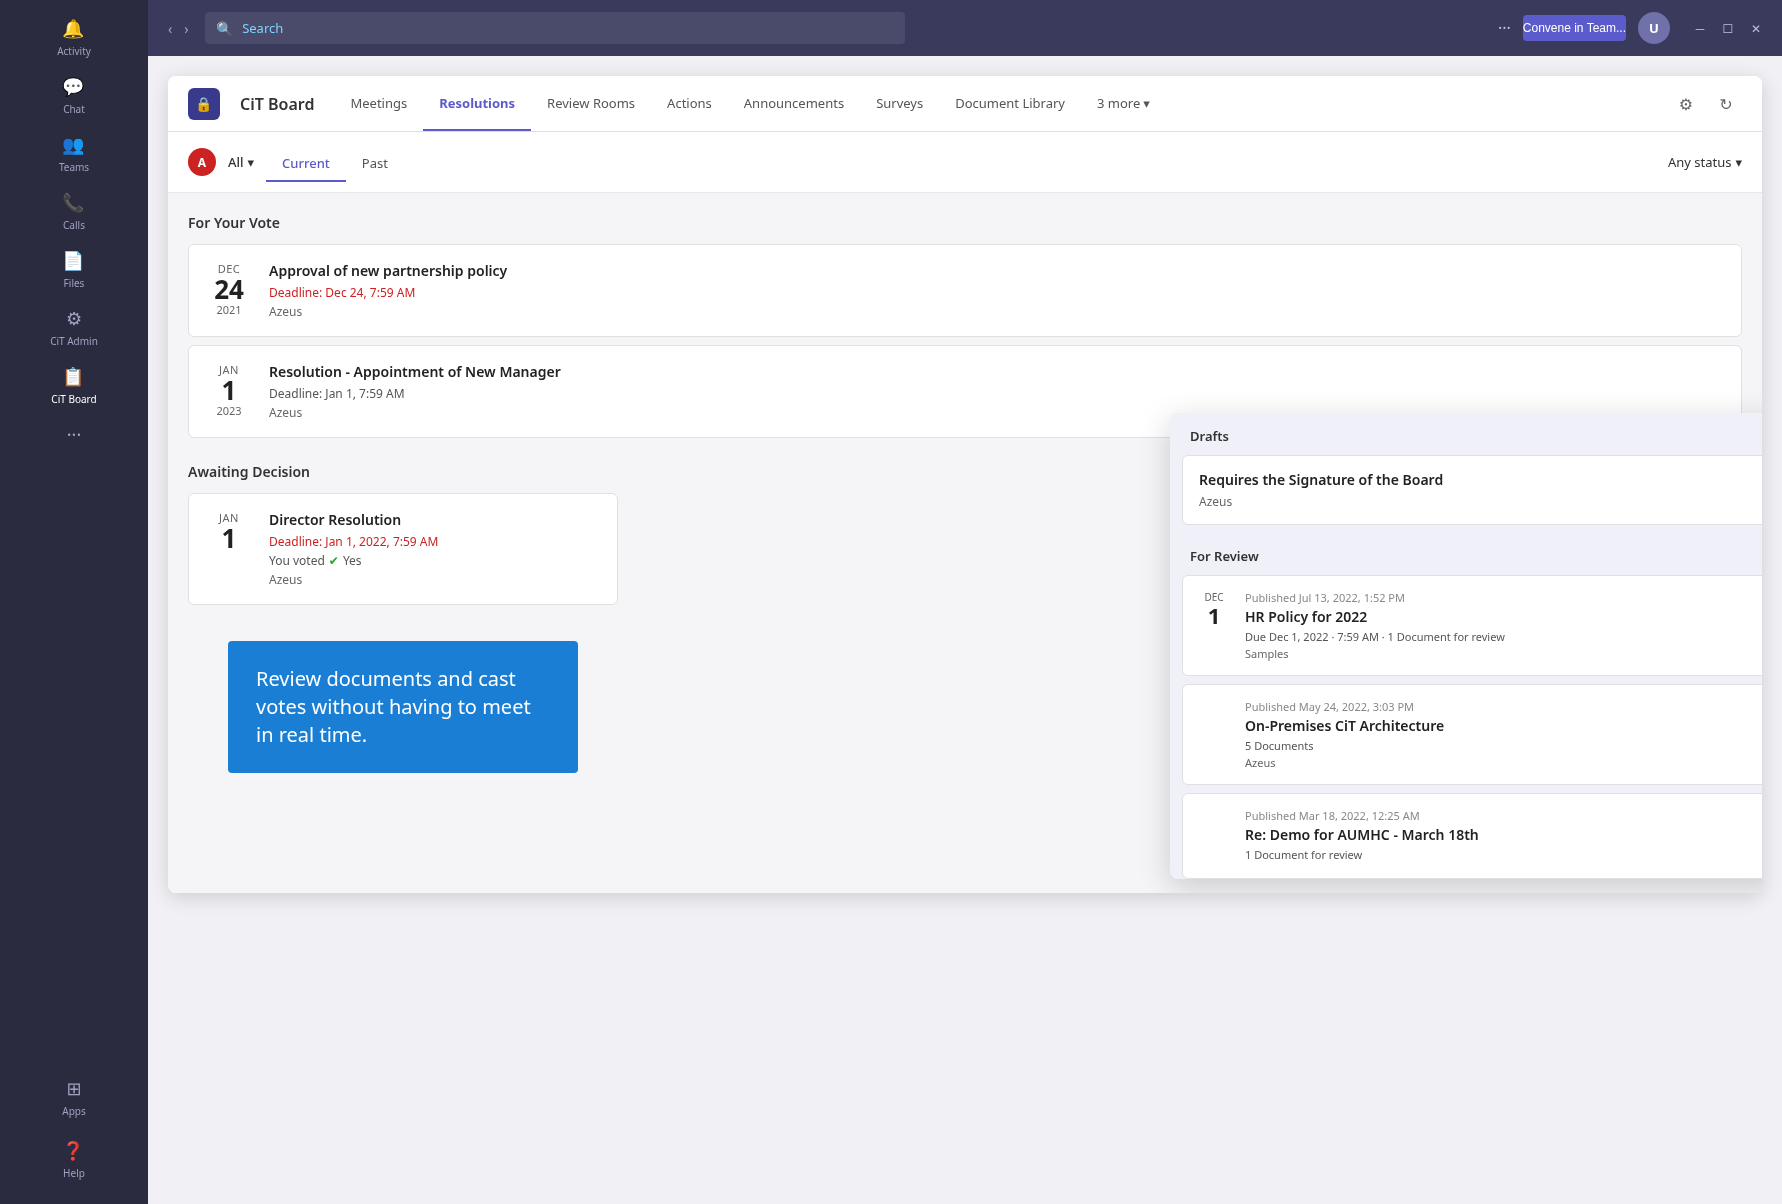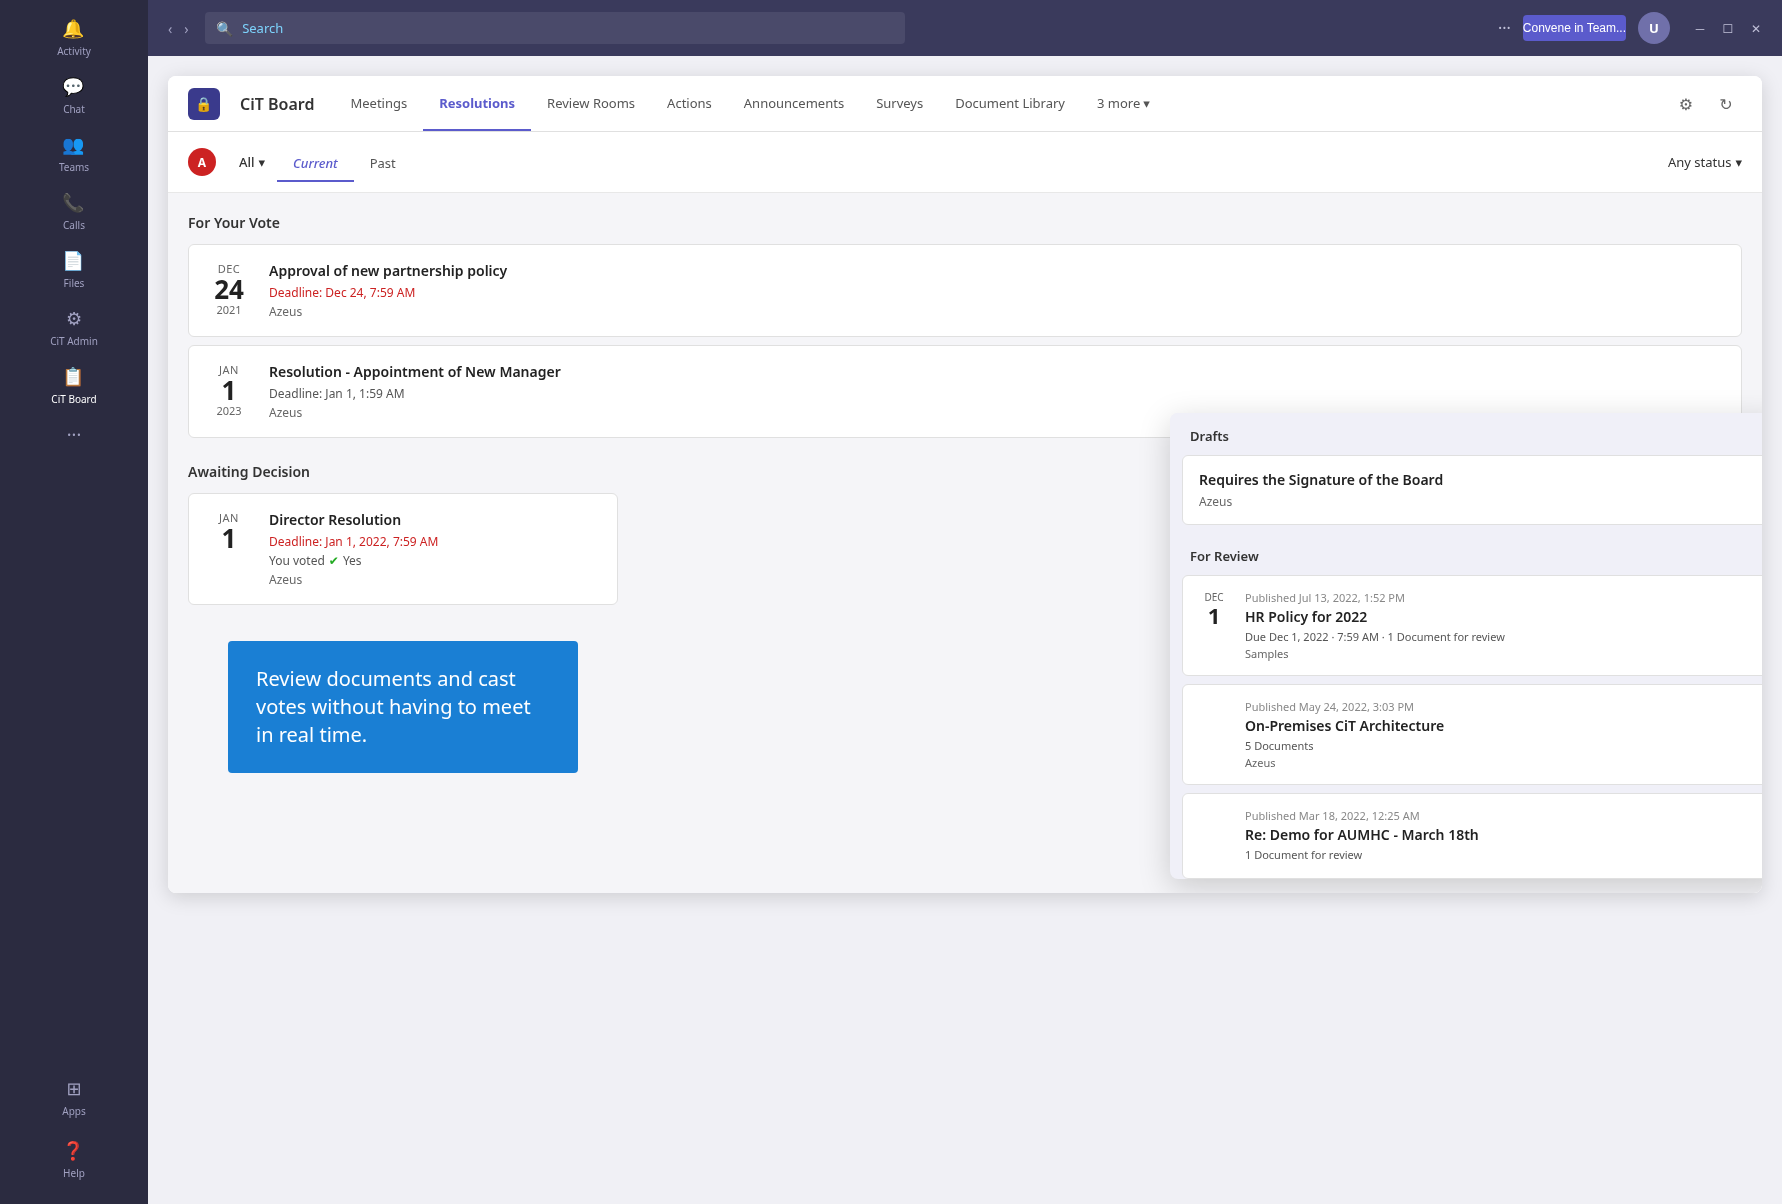--- a/index.html
+++ b/index.html
@@ -249,40 +249,38 @@
       font-weight: bold;
     }
     .filter-btn {
       display: flex;
       align-items: center;
       gap: 4px;
       font-size: 13px;
       color: #333;
       cursor: pointer;
       font-weight: 500;
-      margin-left: 11px;
     }
     .sub-tabs {
       display: flex;
       gap: 0;
       height: 40px;
       align-items: flex-end;
     }
     .sub-tab {
       padding: 8px 16px;
       font-size: 13px;
       color: #555;
       cursor: pointer;
       border-bottom: 2px solid transparent;
     }
     .sub-tab.active {
       color: #5b5bcc;
       border-bottom: 2px solid #5b5bcc;
       font-weight: 500;
-      font-style: italic;
     }
     .status-filter {
       margin-left: auto;
       display: flex;
       align-items: center;
       gap: 4px;
       font-size: 13px;
       color: #333;
       cursor: pointer;
     }
@@ -638,21 +636,21 @@
         </div>
 
         <div class="resolution-card">
           <div class="date-block">
             <div class="date-month">JAN</div>
             <div class="date-day">1</div>
             <div class="date-year">2023</div>
           </div>
           <div class="card-content">
             <div class="card-title">Resolution - Appointment of New Manager</div>
-            <div class="card-deadline-gray">Deadline: Jan 1, 1:59 AM</div>
+            <div class="card-deadline-gray">Deadline: Jan 1, 7:59 AM</div>
             <div class="card-org">Azeus</div>
           </div>
         </div>
       </div>
 
       <div class="awaiting-section">
         <div class="section-title">Awaiting Decision</div>
 
         <div class="resolution-card" style="max-width: 430px;">
           <div class="date-block">

